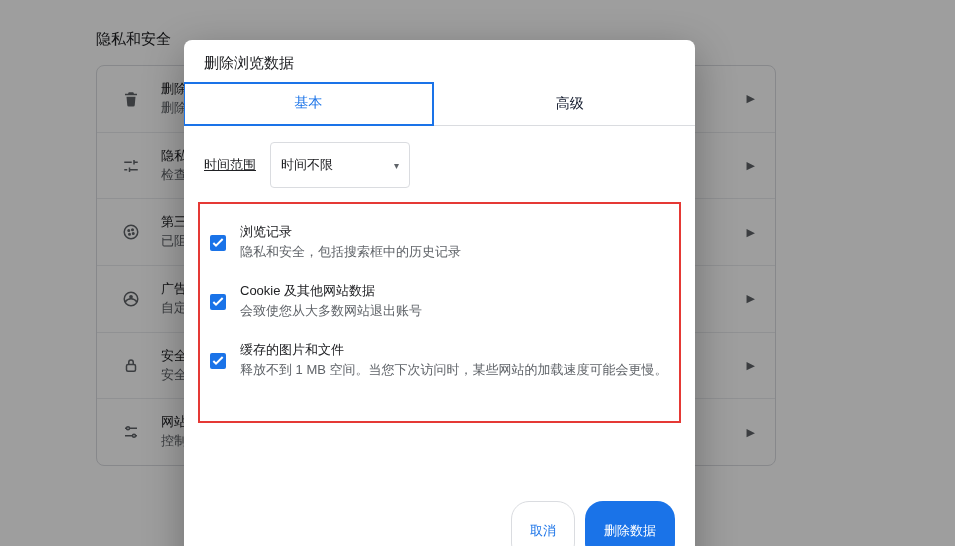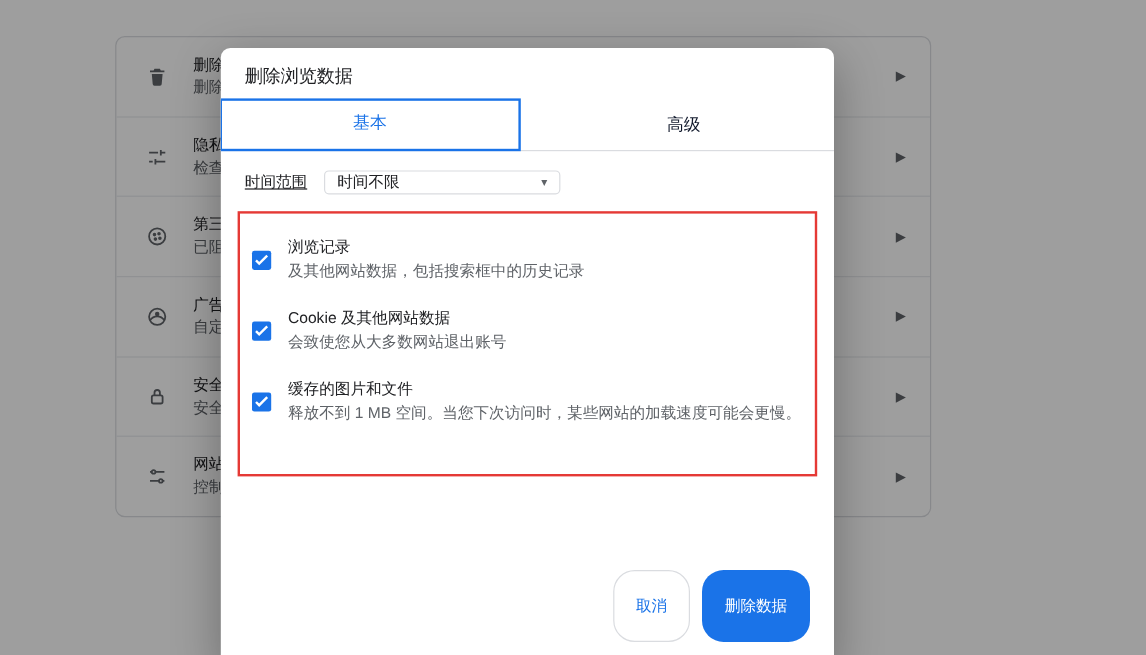--- a/index.html
+++ b/index.html
@@ -115,22 +115,22 @@
     margin-bottom: 14px;
   }
   .time-label {
     font-size: 13px;
     color: #202124;
     text-decoration: underline;
   }
   .select {
     border: 1px solid #dadce0;
     border-radius: 4px;
-    padding: 0 10px;
-    width: 197px;
+    padding: 13px 10px;
+    width: 140px;
     display: flex;
     align-items: center;
     justify-content: space-between;
     font-size: 13px;
     color: #202124;
     cursor: pointer;
   }
   .select .caret {
     color: #5f6368;
     font-size: 10px;
@@ -187,20 +187,21 @@
     background: #1a73e8;
     color: #fff;
   }
 
   svg { width: 18px; height: 18px; }
 </style>
 </head>
 <body>
 
 <div class="bg">
+  <div class="section-title">隐私和安全</div>
   <div class="card-list">
 
     <div class="row">
       <span class="icon-slot">
         <svg viewBox="0 0 24 24" fill="currentColor">
             <path d="M9 3h6l1 2h4v2H4V5h4l1-2zM6 9h12l-1 11a2 2 0 0 1-2 2H9a2 2 0 0 1-2-2L6 9z"></path>
           </svg>
       </span>
       <div class="texts">
         <div class="t1">删除</div>
@@ -308,21 +309,21 @@
     <div class="redbox">
 
       <div class="opt">
         <span class="cb">
           <svg viewBox="0 0 24 24" width="12" height="12">
               <path d="M5 12l4 4 10-10" stroke="#fff" stroke-width="3" fill="none"></path>
             </svg>
         </span>
         <div class="opt-texts">
           <div class="ot1">浏览记录</div>
-          <div class="ot2">及其他网站数据，包括搜索框中的历史记录</div>
+          <div class="ot2">隐私和安全，包括搜索框中的历史记录</div>
         </div>
       </div>
 
       <div class="opt">
         <span class="cb">
           <svg viewBox="0 0 24 24" width="12" height="12">
               <path d="M5 12l4 4 10-10" stroke="#fff" stroke-width="3" fill="none"></path>
             </svg>
         </span>
         <div class="opt-texts">

